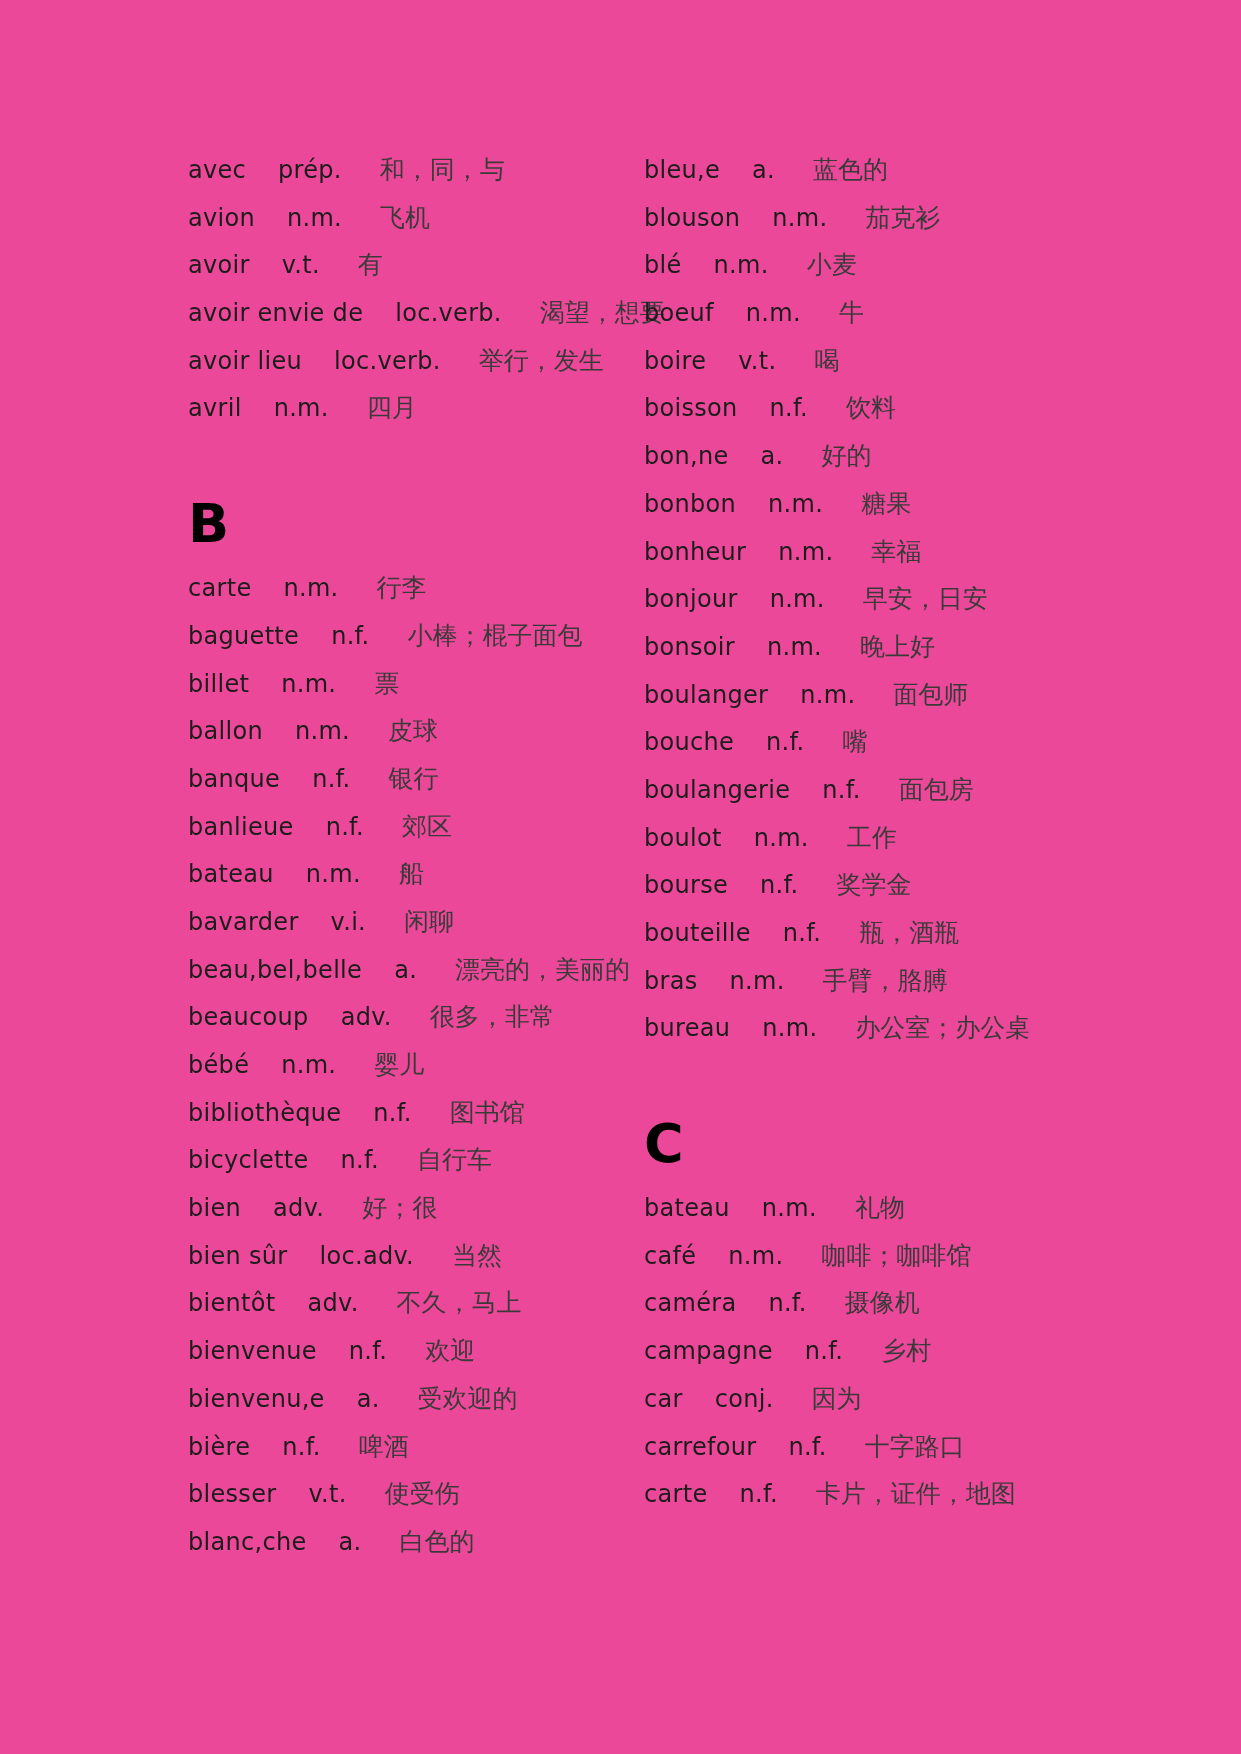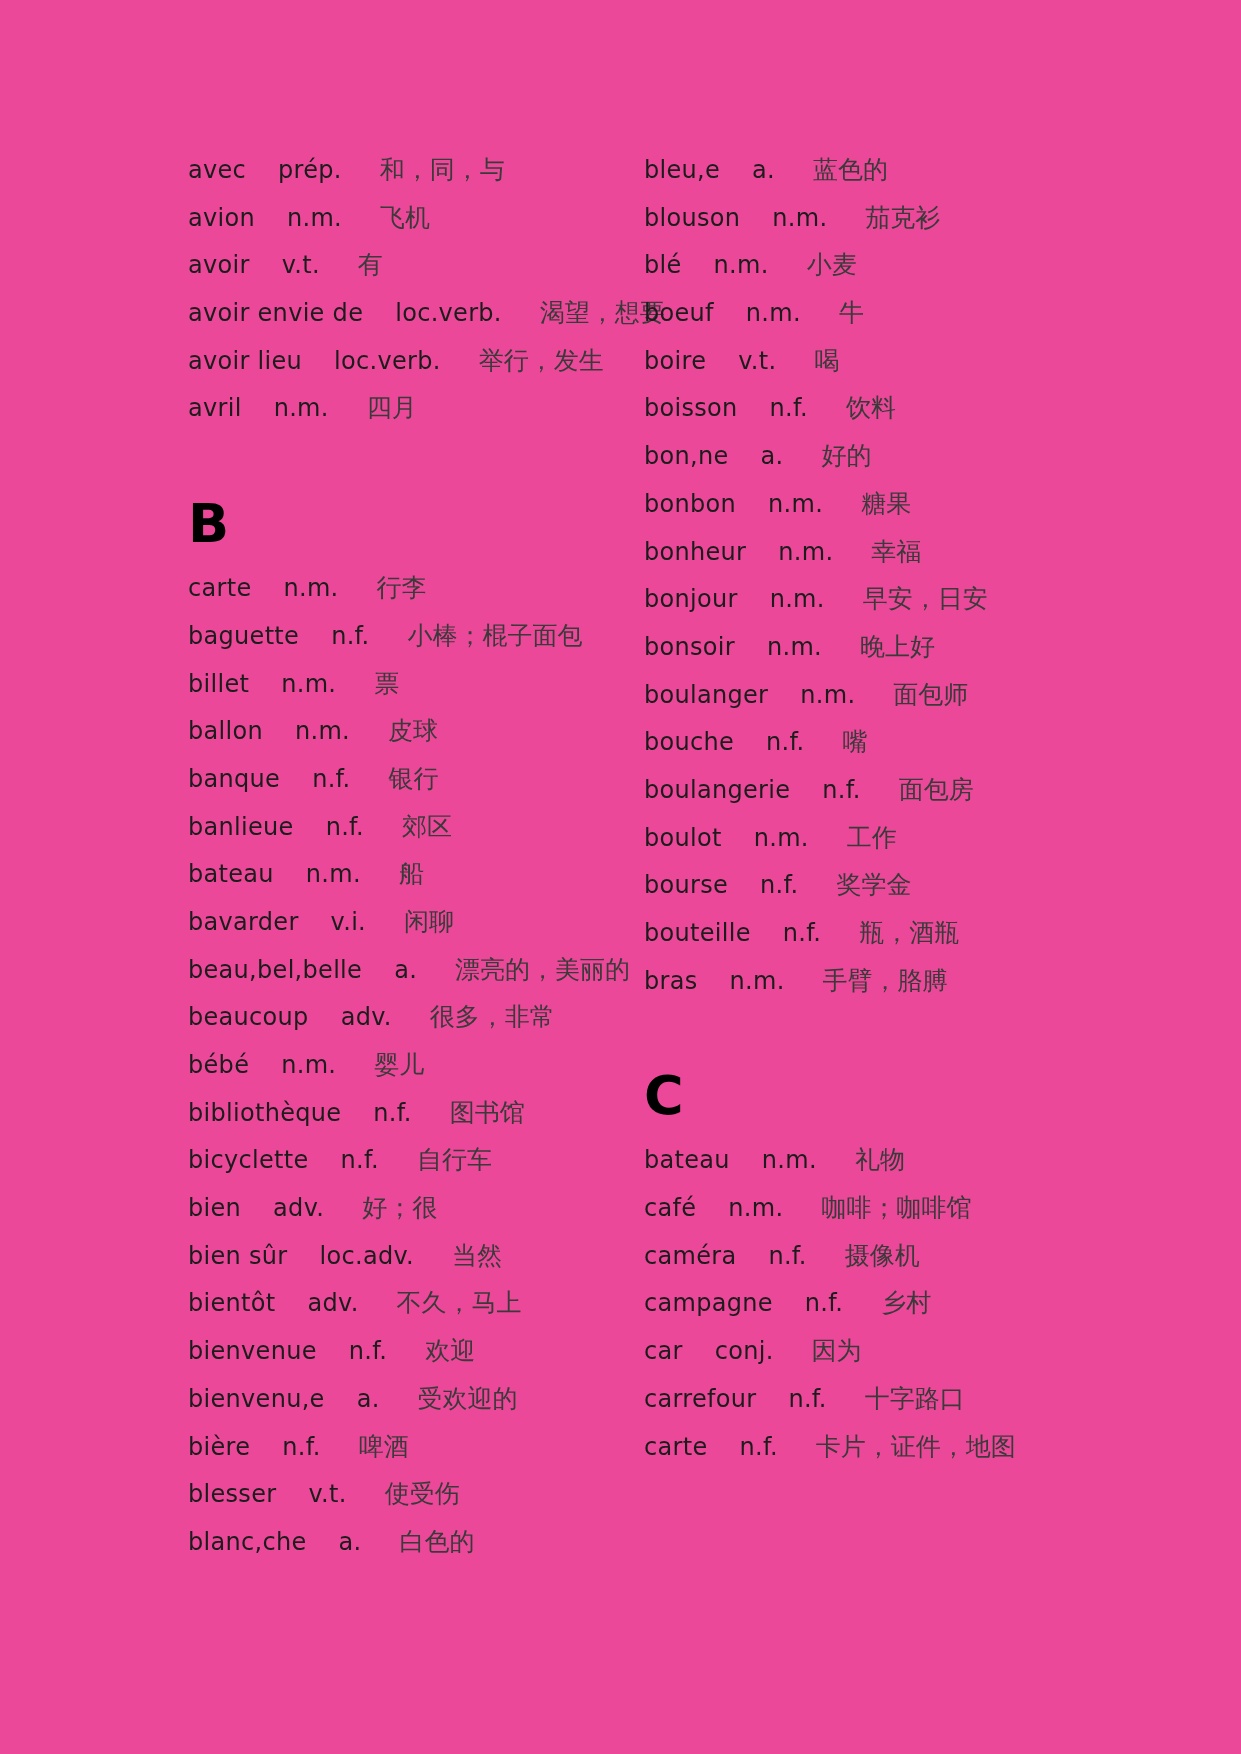--- a/index.html
+++ b/index.html
@@ -103,20 +103,21 @@
       <div class="entry"><span class="word">bonheur</span><span class="pos">n.m.</span><span class="meaning">幸福</span></div>
       <div class="entry"><span class="word">bonjour</span><span class="pos">n.m.</span><span class="meaning">早安，日安</span></div>
       <div class="entry"><span class="word">bonsoir</span><span class="pos">n.m.</span><span class="meaning">晚上好</span></div>
       <div class="entry"><span class="word">boulanger</span><span class="pos">n.m.</span><span class="meaning">面包师</span></div>
       <div class="entry"><span class="word">bouche</span><span class="pos">n.f.</span><span class="meaning">嘴</span></div>
       <div class="entry"><span class="word">boulangerie</span><span class="pos">n.f.</span><span class="meaning">面包房</span></div>
       <div class="entry"><span class="word">boulot</span><span class="pos">n.m.</span><span class="meaning">工作</span></div>
       <div class="entry"><span class="word">bourse</span><span class="pos">n.f.</span><span class="meaning">奖学金</span></div>
       <div class="entry"><span class="word">bouteille</span><span class="pos">n.f.</span><span class="meaning">瓶，酒瓶</span></div>
       <div class="entry"><span class="word">bras</span><span class="pos">n.m.</span><span class="meaning">手臂，胳膊</span></div>
+      <div class="entry"><span class="word">bureau</span><span class="pos">n.m.</span><span class="meaning">办公室；办公桌</span></div>
       <div class="section-header">C</div>
       <div class="entry"><span class="word">bateau</span><span class="pos">n.m.</span><span class="meaning">礼物</span></div>
       <div class="entry"><span class="word">café</span><span class="pos">n.m.</span><span class="meaning">咖啡；咖啡馆</span></div>
       <div class="entry"><span class="word">caméra</span><span class="pos">n.f.</span><span class="meaning">摄像机</span></div>
       <div class="entry"><span class="word">campagne</span><span class="pos">n.f.</span><span class="meaning">乡村</span></div>
       <div class="entry"><span class="word">car</span><span class="pos">conj.</span><span class="meaning">因为</span></div>
       <div class="entry"><span class="word">carrefour</span><span class="pos">n.f.</span><span class="meaning">十字路口</span></div>
       <div class="entry"><span class="word">carte</span><span class="pos">n.f.</span><span class="meaning">卡片，证件，地图</span></div>
     </div>
 </div>

